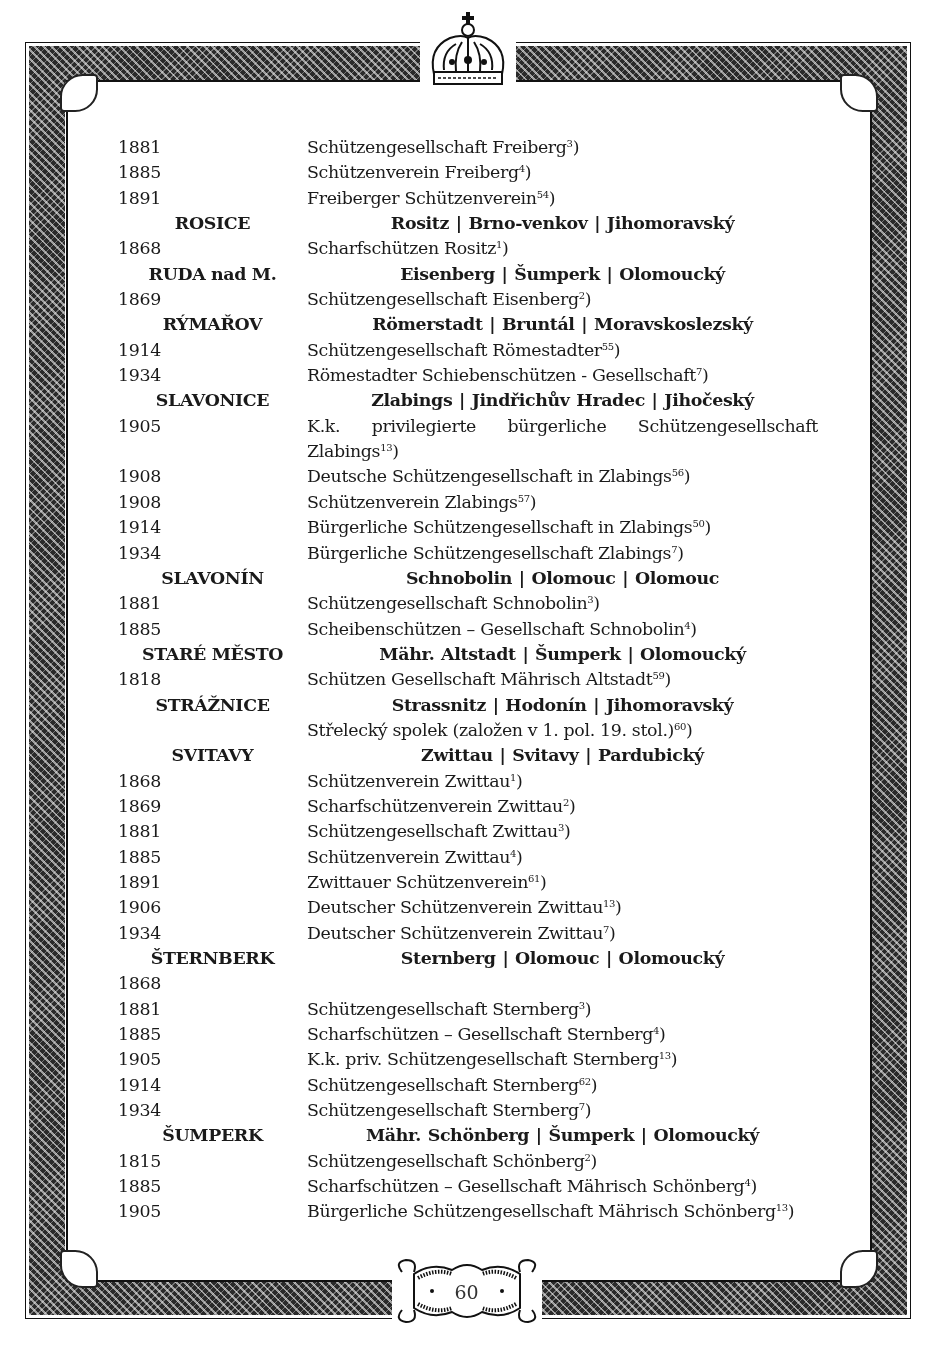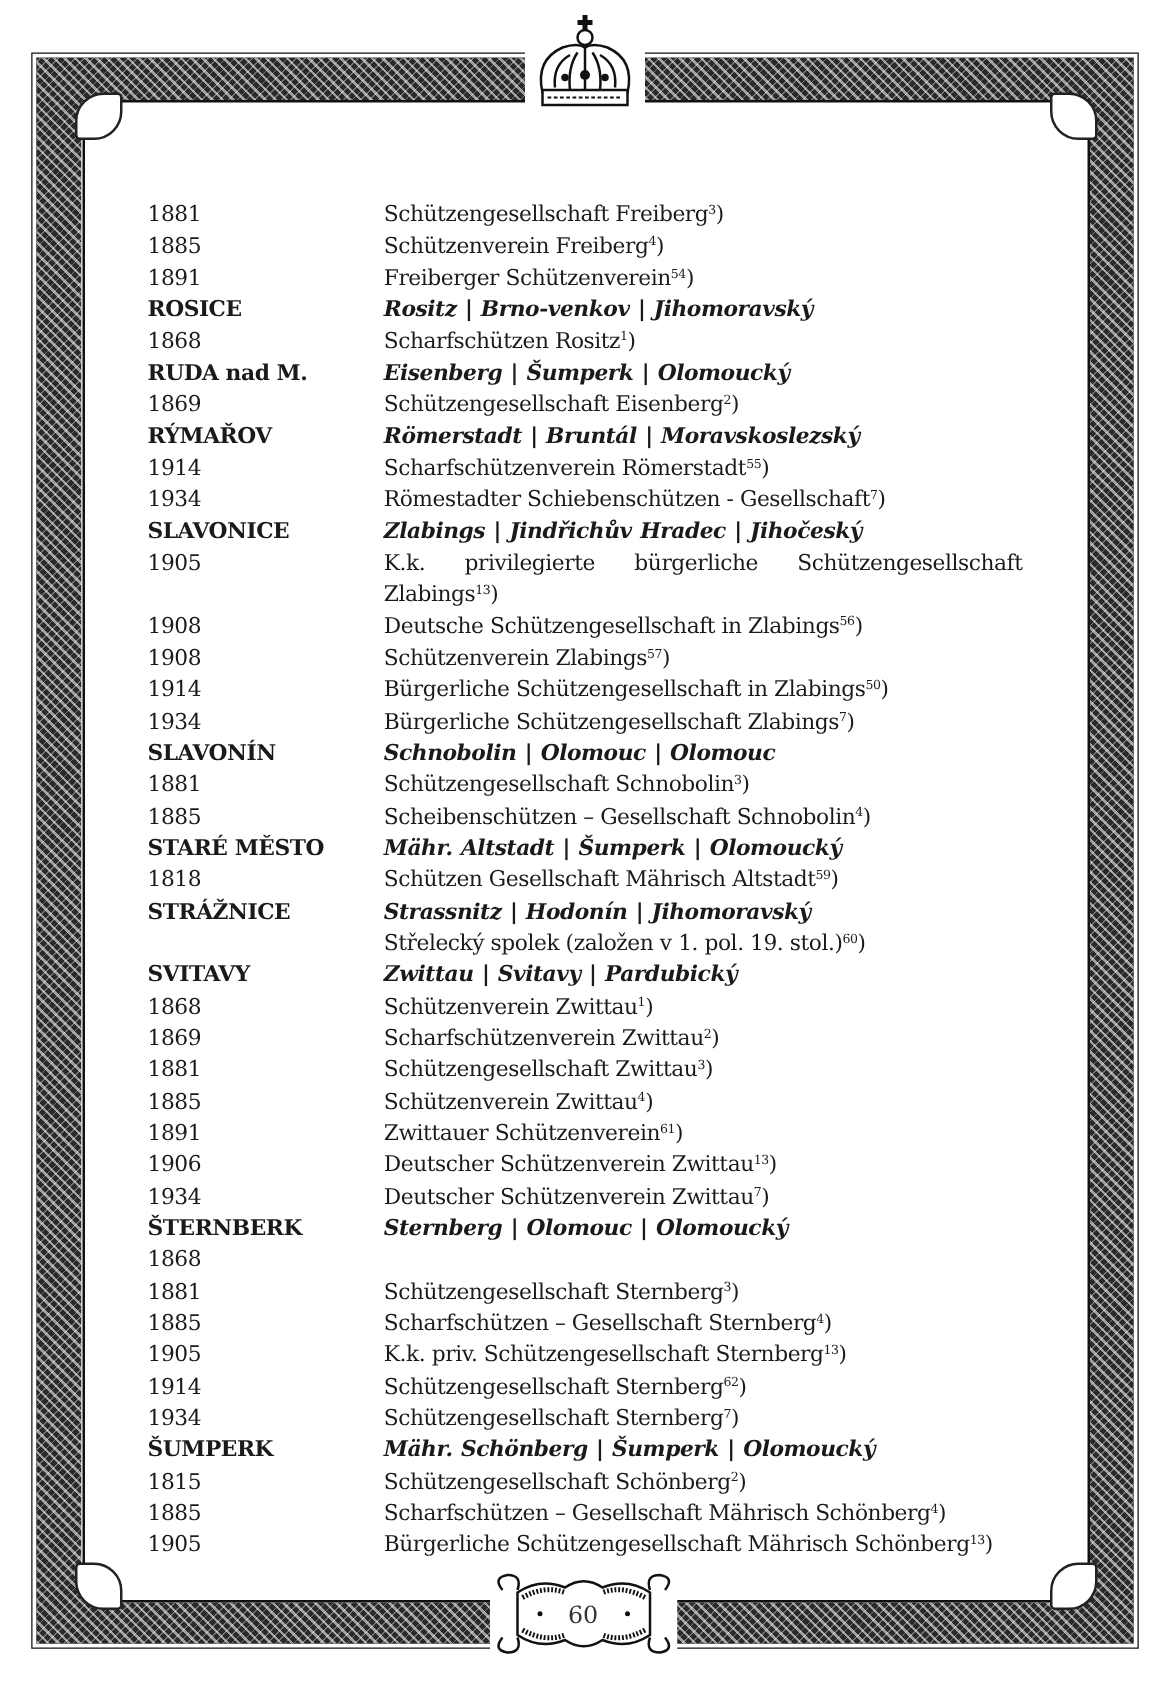--- a/index.html
+++ b/index.html
@@ -30,26 +30,26 @@
   .leaf.br { left: 840px; top: 1250px; transform: scale(-1,-1); }
 
   
   .crown { position: absolute; left: 420px; top: 8px; width: 96px; height: 86px; }
   
   .cartouche { position: absolute; left: 392px; top: 1252px; width: 150px; height: 78px; }
   .page-number { position: absolute; left: 0; top: 1281px; width: 933px; text-align: center;
                  font-size: 19px; color: #333; }
 
   
-  .content { position: absolute; left: 118px; top: 160px; width: 700px; }
+  .content { position: absolute; left: 118px; top: 135px; width: 700px; }
   .row { display: flex; font-size: 17.4px; line-height: 25.35px; letter-spacing: -0.35px; }
   .col-place { width: 189px; flex: 0 0 189px; white-space: nowrap; }
   .col-desc { flex: 1; }
-  .row.head { font-weight: bold; }
-  .row.head .col-desc { word-spacing: 1px; font-style: italic; }
+  .row.head { font-weight: bold; text-align: center; }
+  .row.head .col-desc { word-spacing: 1px; }
   .just { text-align: justify; text-align-last: left; }
   sup { font-size: 10px; vertical-align: 6px; line-height: 0; }
 </style>
 </head>
 <body>
 
 <div class="frame-outer"></div>
 <div class="frame-band"></div>
 <div class="frame-inner"></div>
 <div class="leaf tl"></div>
@@ -98,21 +98,21 @@
     <div class="row">
       <div class="col-place">1869</div>
       <div class="col-desc"><span>Schützengesellschaft Eisenberg</span><sup>2</sup><span>)</span></div>
     </div>
     <div class="row head">
       <div class="col-place">RÝMAŘOV</div>
       <div class="col-desc"><span>Römerstadt | Bruntál | Moravskoslezský</span></div>
     </div>
     <div class="row">
       <div class="col-place">1914</div>
-      <div class="col-desc"><span>Scharfschützenverein Römerstadt</span><sup>55</sup><span>)</span></div>
+      <div class="col-desc"><span>Schützengesellschaft Römestadter</span><sup>55</sup><span>)</span></div>
     </div>
     <div class="row">
       <div class="col-place">1934</div>
       <div class="col-desc"><span>Römestadter Schiebenschützen - Gesellschaft</span><sup>7</sup><span>)</span></div>
     </div>
     <div class="row head">
       <div class="col-place">SLAVONICE</div>
       <div class="col-desc"><span>Zlabings | Jindřichův Hradec | Jihočeský</span></div>
     </div>
     <div class="row">

